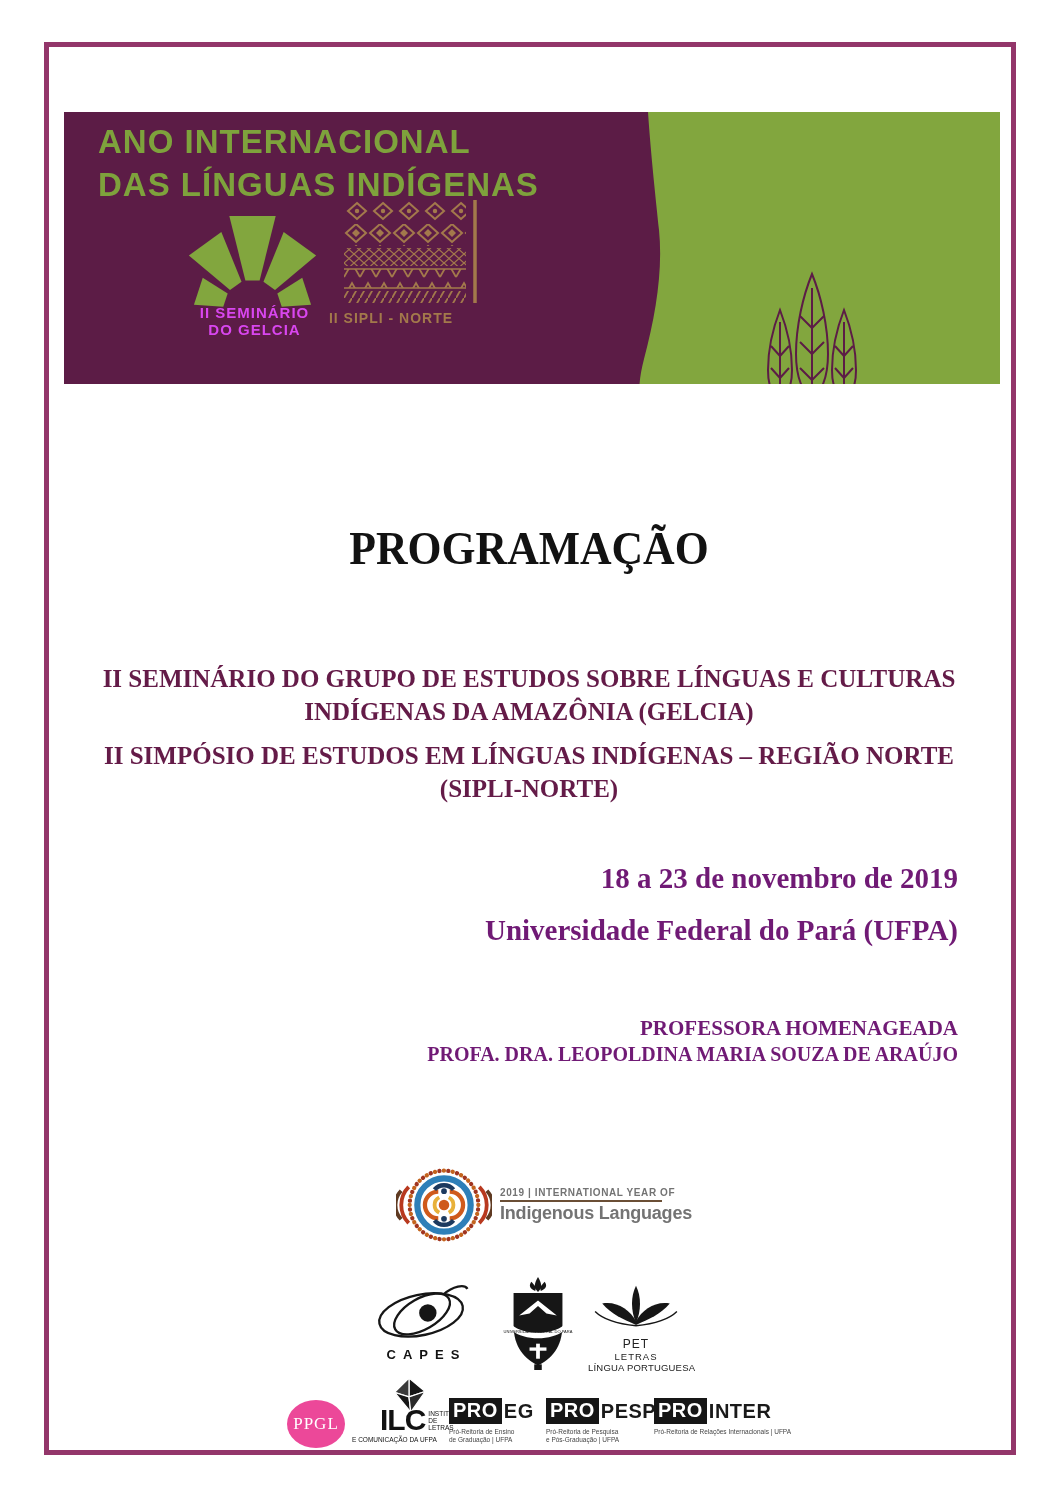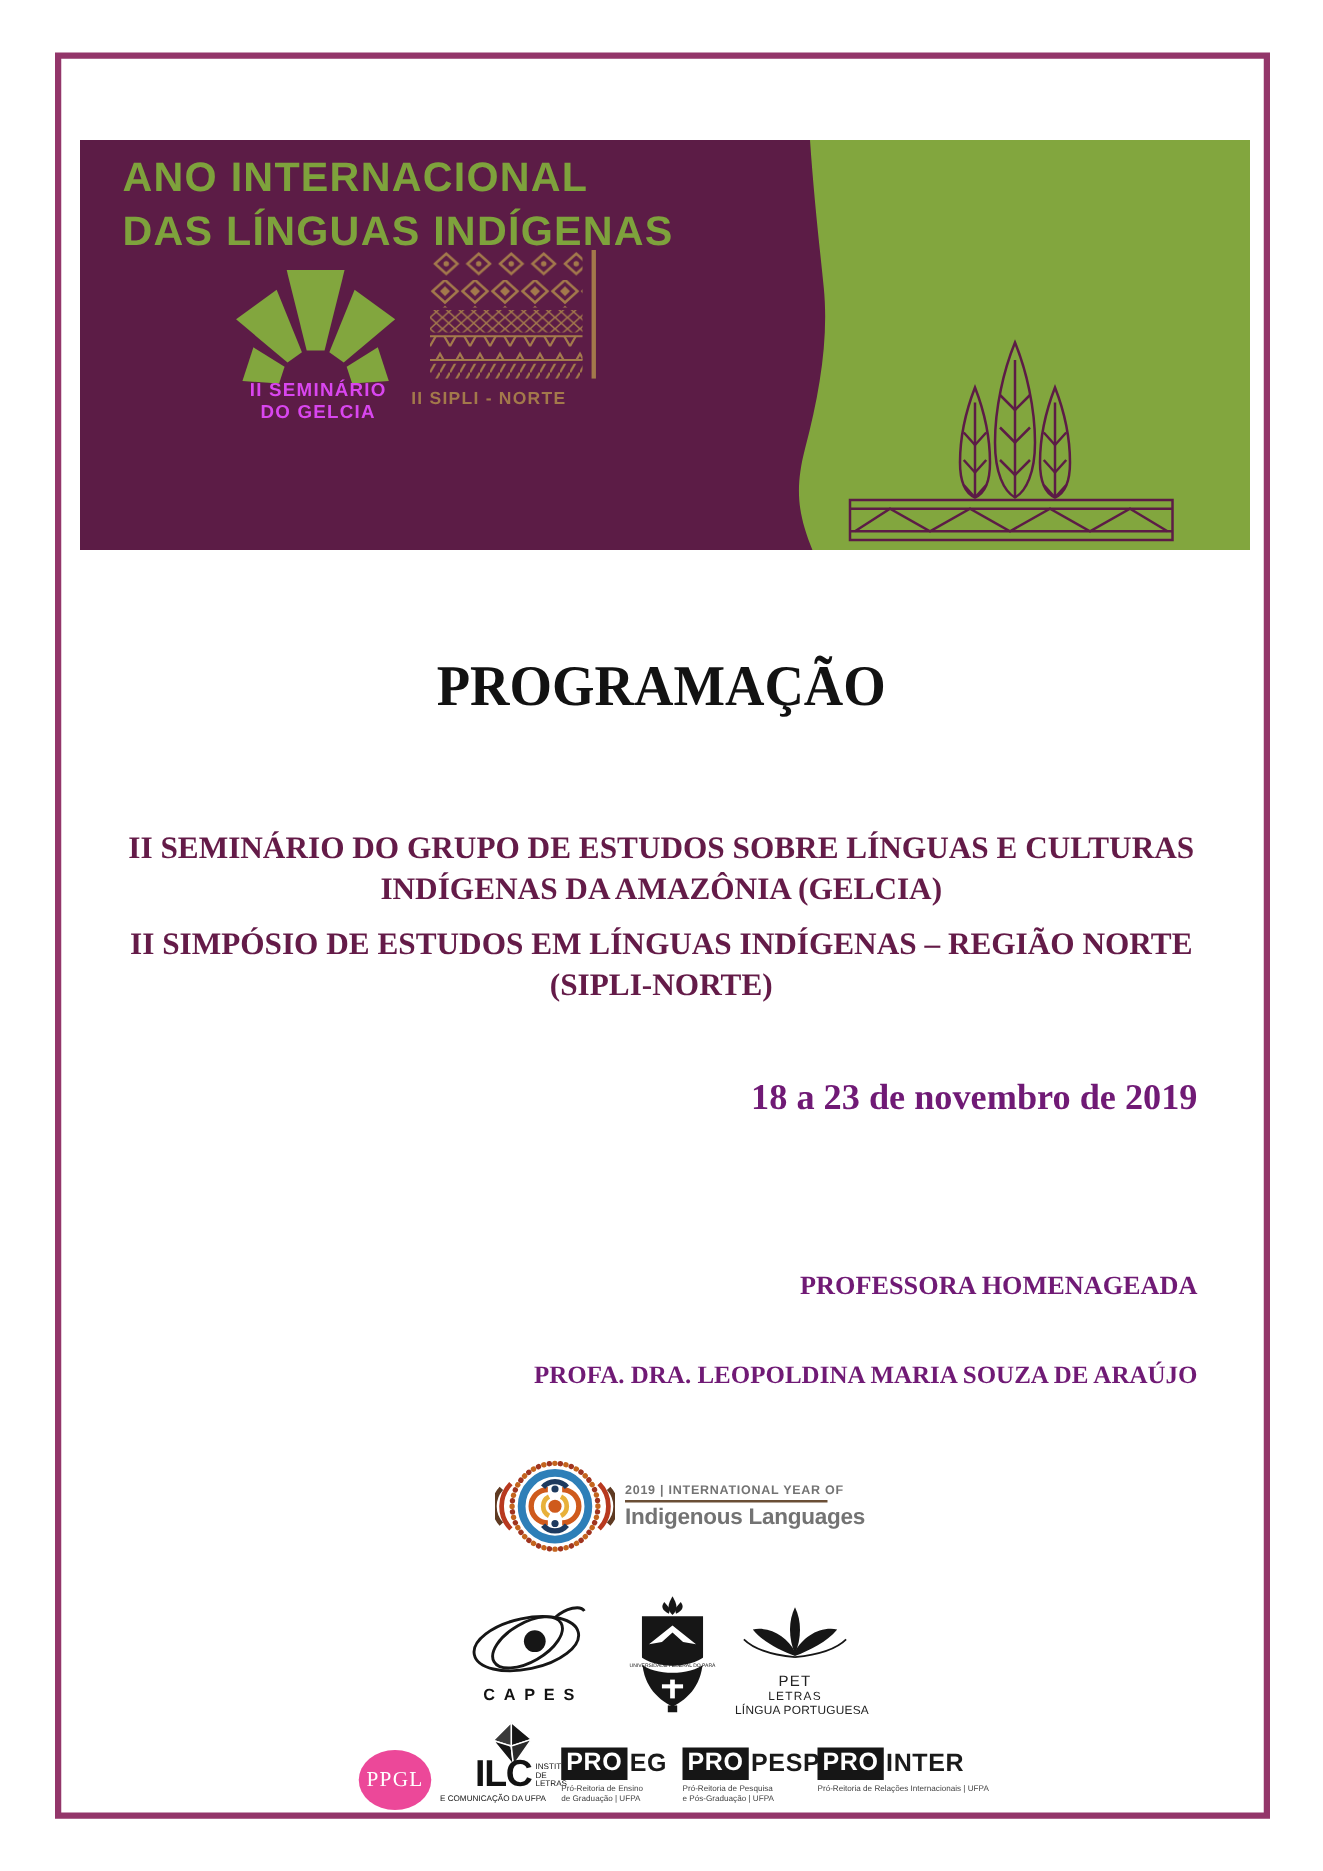--- a/index.html
+++ b/index.html
@@ -1,21 +1,21 @@
 <!DOCTYPE html>
 <html><head>
 <meta charset="utf-8">
 <style>
   html,body{margin:0;padding:0;background:#fff;}
   .page{position:relative;width:1058px;height:1497px;background:#fff;overflow:hidden;
         font-family:"Liberation Serif", serif;}
   .frame{position:absolute;left:44px;top:42px;width:972px;height:1413px;
          border:5px solid #93366a;box-sizing:border-box;background:#fff;}
   
-  .banner{position:absolute;left:64px;top:112px;width:936px;height:328px;background:#5c1c46;overflow:hidden;}
+  .banner{position:absolute;left:64px;top:112px;width:936px;height:272px;background:#5c1c46;overflow:hidden;}
   .banner-svg{position:absolute;left:0;top:0;}
   .banner-title{position:absolute;left:34px;top:8px;color:#7ea23c;
                 font-family:"Liberation Sans", sans-serif;font-weight:bold;
                 font-size:33px;line-height:43px;letter-spacing:1px;white-space:pre;}
   .fan-wrap{position:absolute;left:123px;top:100px;width:131px;height:100px;}
   .fan-label{position:absolute;left:118px;top:192px;width:145px;text-align:center;color:#d946ef;
              font-family:"Liberation Sans", sans-serif;font-weight:bold;font-size:15px;line-height:17px;letter-spacing:1px;}
   .pattern-wrap{position:absolute;left:280px;top:88px;width:134px;height:103px;}
   .sipli-label{position:absolute;left:252px;top:198px;width:150px;text-align:center;color:#a3794b;
                font-family:"Liberation Sans", sans-serif;font-weight:bold;font-size:14px;letter-spacing:1px;}
@@ -23,21 +23,21 @@
   .doc-title{position:absolute;left:0;top:522px;width:1058px;text-align:center;color:#121212;
              font-weight:bold;font-size:46px;transform:scaleX(.95);transform-origin:center;}
   .event{position:absolute;left:0;width:1058px;text-align:center;color:#641b48;
          font-weight:bold;font-size:25px;line-height:33px;}
   .event-1{top:662px;}
   .event-2{top:739px;}
   .rline{position:absolute;right:100px;text-align:right;color:#701a75;font-weight:bold;white-space:nowrap;}
   .date-line{top:862px;font-size:29px;}
   .venue-line{top:914px;font-size:29px;}
   .honoree-title{top:1016px;font-size:21px;}
-  .honoree-name{top:1089px;font-size:20px;}
+  .honoree-name{top:1043px;font-size:20px;}
   
   .iyil{position:absolute;left:396px;top:1164px;display:flex;align-items:center;}
   .iyil-emblem{width:96px;height:82px;}
   .iyil-text{margin-left:8px;color:#737373;font-family:"Liberation Sans", sans-serif;}
   .iyil-line1{font-weight:bold;font-size:10px;letter-spacing:.6px;white-space:nowrap;}
   .iyil-rule{border:0;border-top:2px solid #6b4f36;margin:2px 0 1px 0;width:162px;}
   .iyil-line2{font-weight:bold;font-size:18px;letter-spacing:-.2px;white-space:nowrap;}
   
   .capes{position:absolute;left:370px;top:1283px;width:106px;text-align:center;}
   .capes-text{font-family:"Liberation Sans", sans-serif;font-weight:bold;font-size:13px;
@@ -157,20 +157,21 @@
   <div class="event event-1">
     <div>II SEMINÁRIO DO GRUPO DE ESTUDOS SOBRE LÍNGUAS E CULTURAS</div>
     <div>INDÍGENAS DA AMAZÔNIA (GELCIA)</div>
   </div>
   <div class="event event-2">
     <div>II SIMPÓSIO DE ESTUDOS EM LÍNGUAS INDÍGENAS – REGIÃO NORTE</div>
     <div>(SIPLI-NORTE)</div>
   </div>
 
   <div class="rline date-line">18 a 23 de novembro de 2019</div>
+  <div class="rline venue-line">Universidade Federal do Pará (UFPA)</div>
   <div class="rline honoree-title">PROFESSORA HOMENAGEADA</div>
   <div class="rline honoree-name">PROFA. DRA. LEOPOLDINA MARIA SOUZA DE ARAÚJO</div>
 
   <div class="iyil">
     <svg class="iyil-emblem" viewBox="0 0 100 86">
 
       <circle cx="50" cy="43" r="36" fill="none" stroke="#c4641d" stroke-width="4.5" stroke-dasharray="0.1 9.3" stroke-linecap="round"></circle>
       <circle cx="50" cy="43" r="36" fill="none" stroke="#a0341f" stroke-width="4.5" stroke-dasharray="0.1 9.3" stroke-dashoffset="4.7" stroke-linecap="round"></circle>
 
       <circle cx="50" cy="43" r="28" fill="#ffffff" stroke="#2e7fb8" stroke-width="6.5"></circle>

